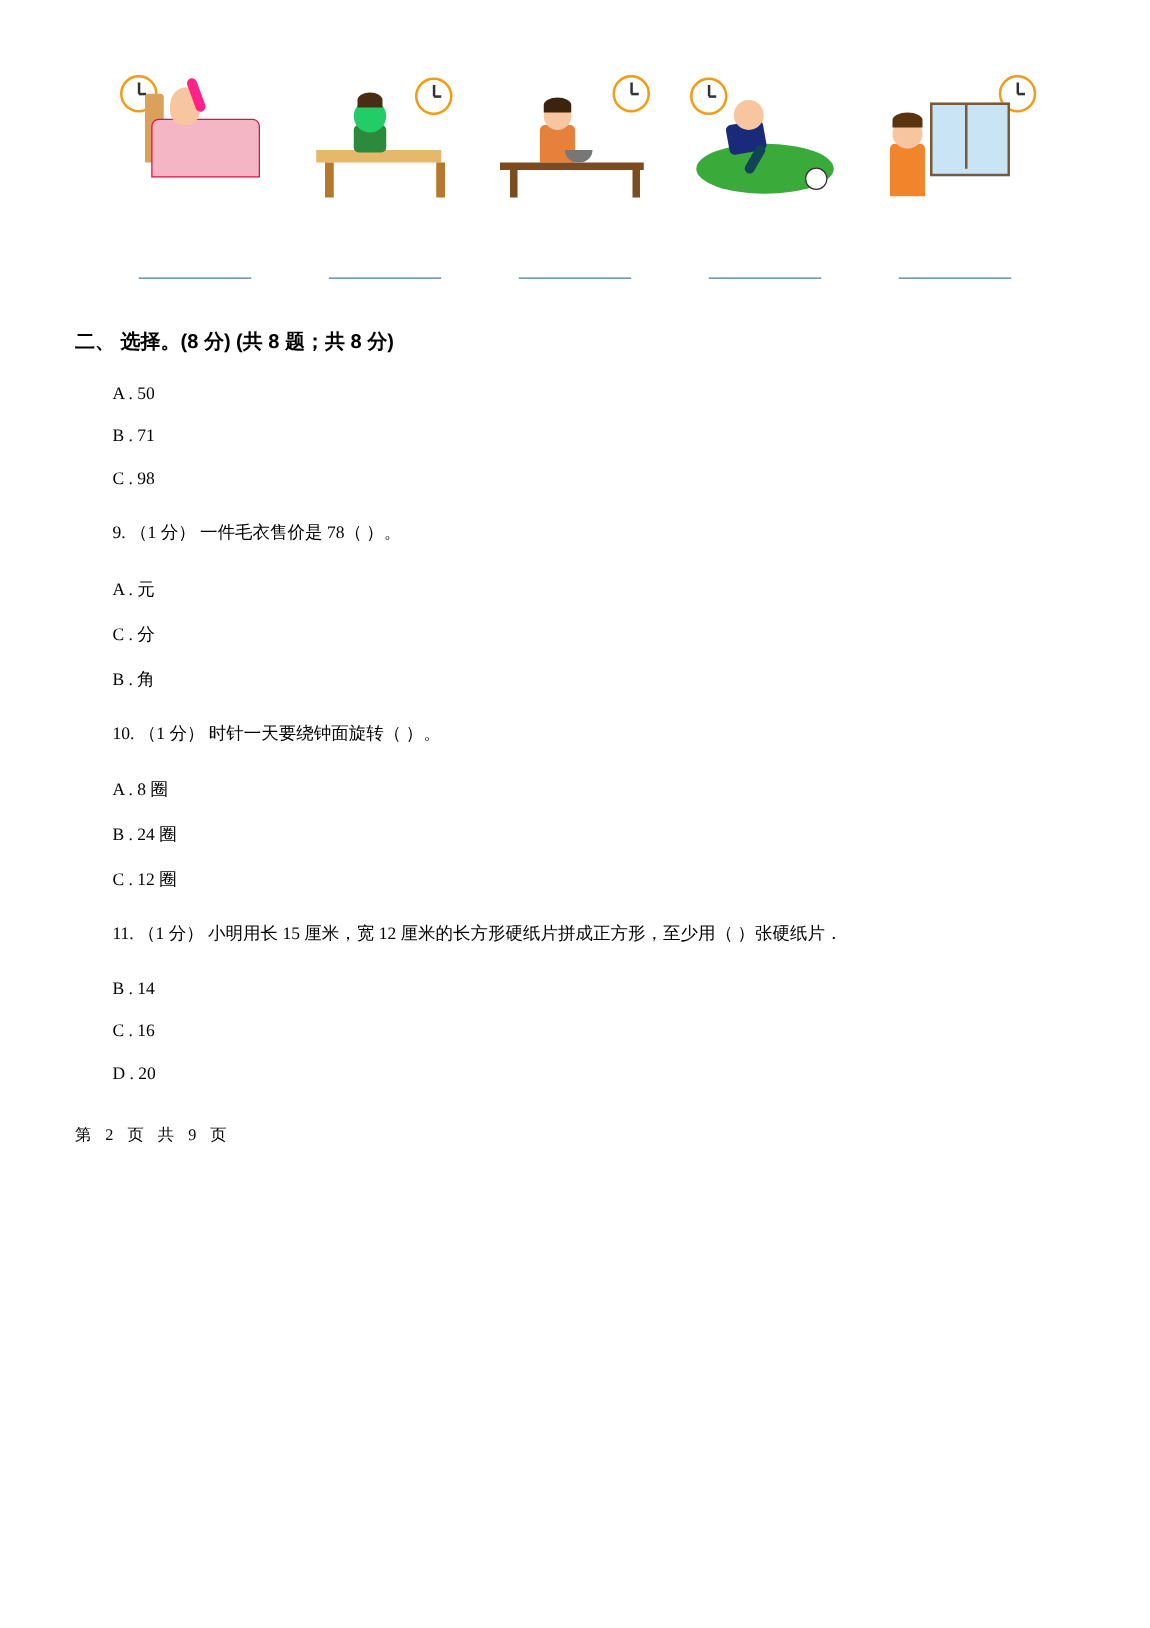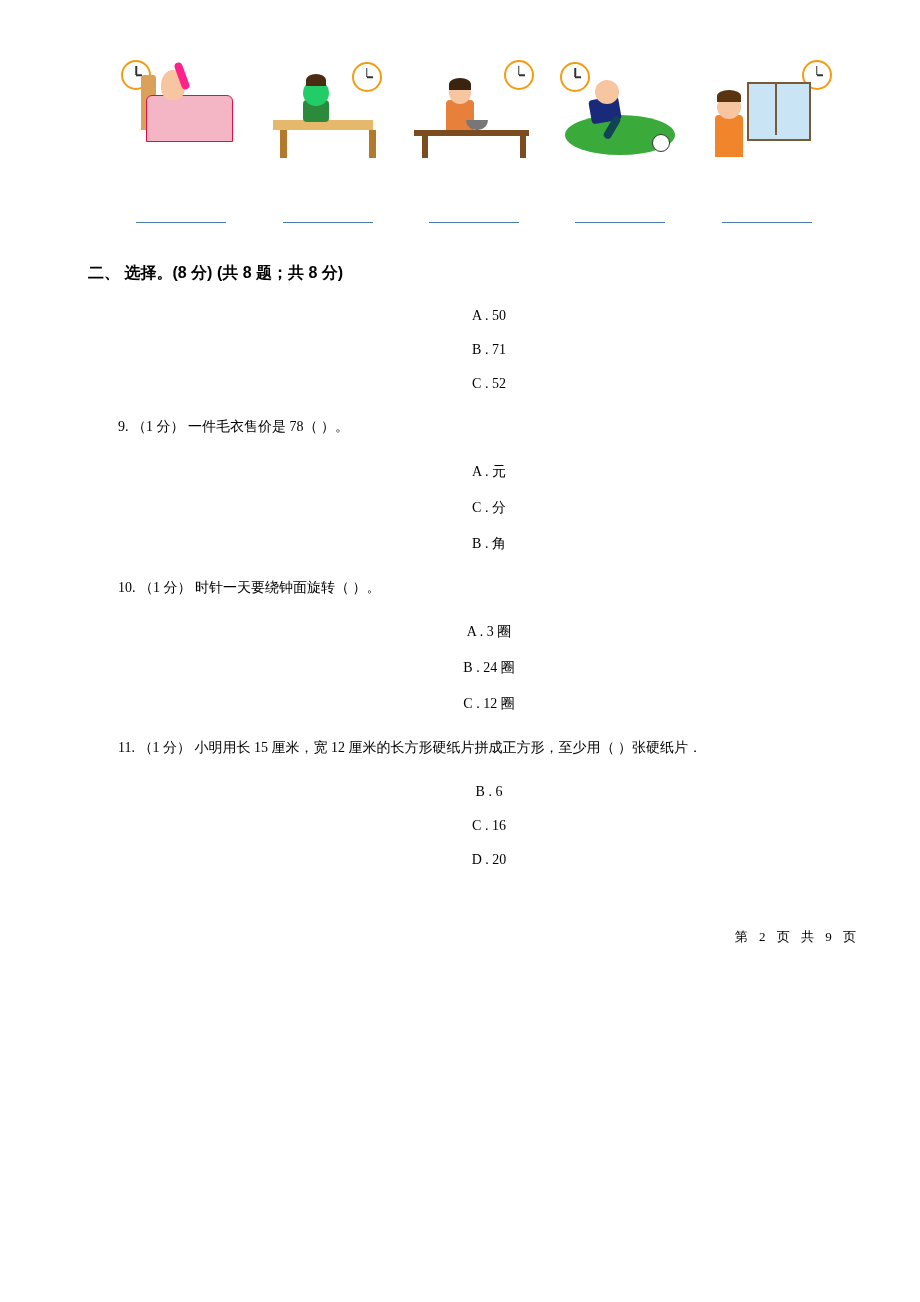--- a/index.html
+++ b/index.html
@@ -5,21 +5,21 @@
   body {
     margin: 0;
     padding: 0;
     background: #fff;
     font-family: "SimSun", "宋体", serif;
     font-size: 14px;
     color: #000;
     width: 920px;
   }
   .page {
-    padding: 40px 60px 20px 88px;
+    padding: 40px 60px 20px 60px;
     box-sizing: border-box;
   }
   .images-row {
     display: flex;
     justify-content: space-around;
     align-items: flex-start;
     margin: 20px 20px 10px 20px;
     height: 120px;
   }
   .img-box {
@@ -117,29 +117,28 @@
     font-weight: bold;
     margin: 30px 0 24px 0;
     font-family: "SimHei","黑体", sans-serif;
   }
   .question {
     margin: 22px 0 22px 30px;
     line-height: 1.9;
   }
   .options {
     margin-left: 30px;
-    text-align: center;
   }
   .option {
     margin: 18px 0;
   }
   .footer {
-    text-align: right;
+    text-align: left;
     font-size: 13px;
-    margin-top: 60px;
+    margin-top: 31px;
     letter-spacing: 4px;
   }
 </style>
 </head>
 <body>
 
 <div class="page">
 
   <div class="images-row">
     <div class="img-box">
@@ -202,44 +201,44 @@
     <div class="blank"></div>
     <div class="blank"></div>
     <div class="blank"></div>
   </div>
 
   <div class="section-title">二、 选择。(8 分)   (共 8 题；共 8 分)</div>
 
   <div class="options">
     <div class="option">A .  50</div>
     <div class="option">B .  71</div>
-    <div class="option">C .  52</div>
+    <div class="option">C .  98</div>
   </div>
 
   <div class="question">
     <span>9.  （1 分）  一件毛衣售价是 78（    ）。</span>
   </div>
   <div class="options">
     <div class="option">A .  元</div>
     <div class="option">C .  分</div>
     <div class="option">B .  角</div>
   </div>
 
   <div class="question">
     <span>10.  （1 分）  时针一天要绕钟面旋转（    ）。</span>
   </div>
   <div class="options">
-    <div class="option">A .  3 圈</div>
+    <div class="option">A .  8 圈</div>
     <div class="option">B .  24 圈</div>
     <div class="option">C .  12 圈</div>
   </div>
 
   <div class="question">
     <span>11.  （1 分）  小明用长 15 厘米，宽 12 厘米的长方形硬纸片拼成正方形，至少用（    ）张硬纸片．</span>
   </div>
   <div class="options">
-    <div class="option">B .  6</div>
+    <div class="option">B .  14</div>
     <div class="option">C .  16</div>
     <div class="option">D .  20</div>
   </div>
 
   <div class="footer">第 2 页 共 9 页</div>
 </div>
 
 </body></html>

